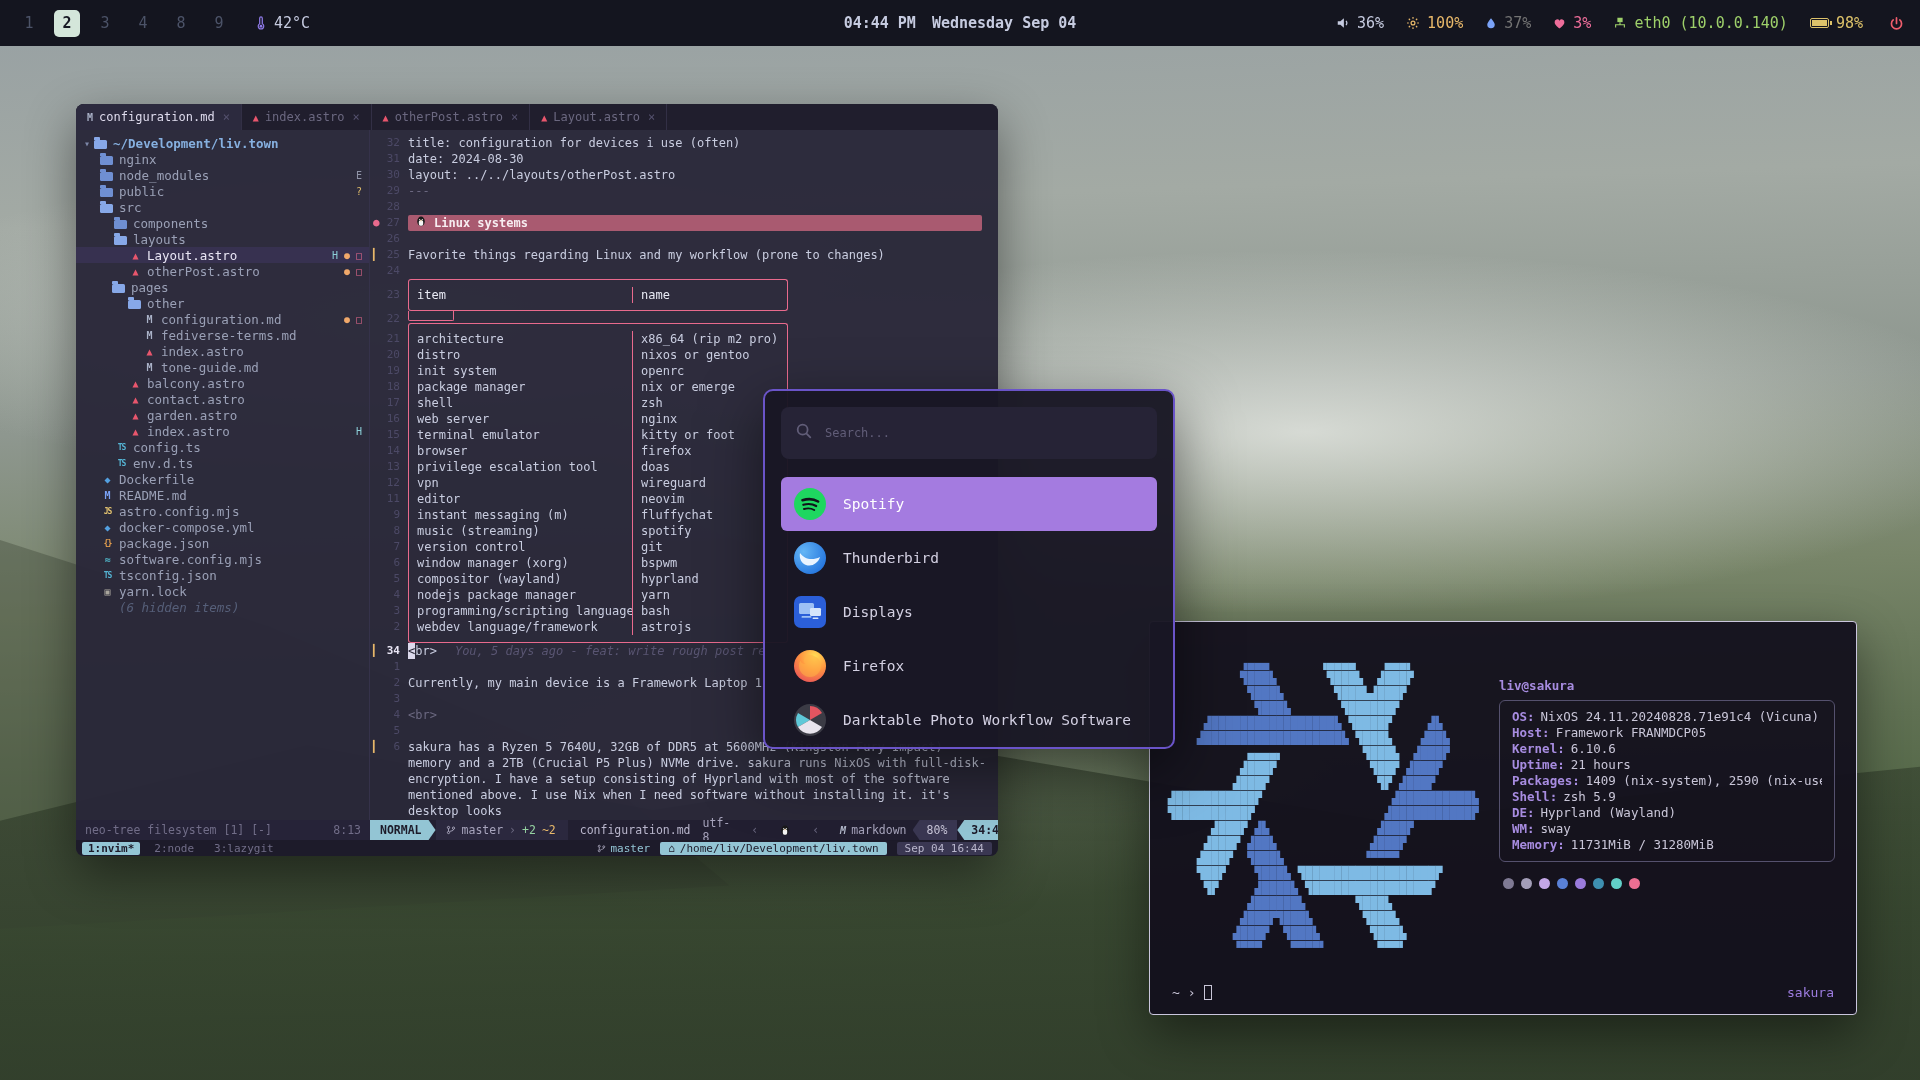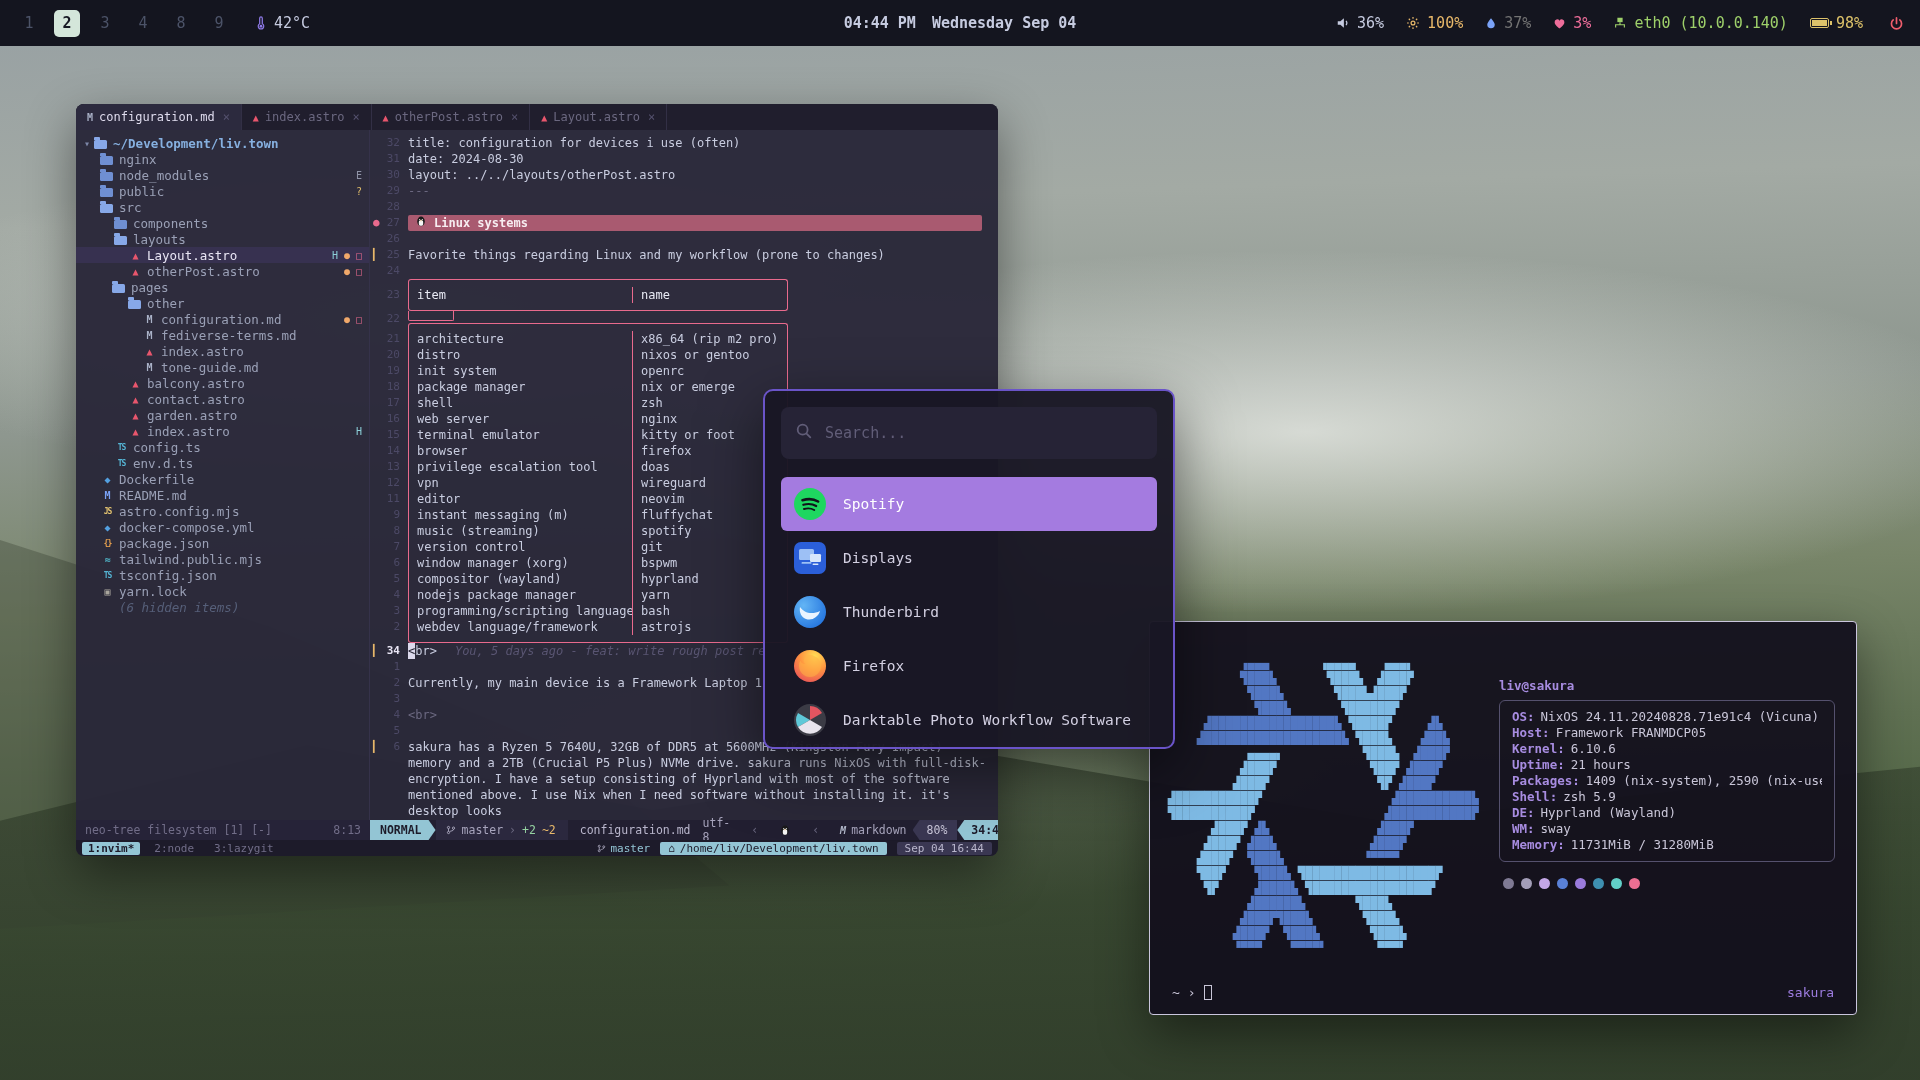--- a/index.html
+++ b/index.html
@@ -136,21 +136,21 @@
 .tmux-path{background:#93c5d4;color:#1d1b29;padding:0 8px;border-radius:2px;display:flex;gap:5px;align-items:center}
 .house:before{content:"⌂"}
 .tmux-date{background:#3a3752;color:#b9b6cc;padding:0 8px;border-radius:2px}
 
 
 .launcher{position:absolute;left:763px;top:389px;width:412px;height:360px;z-index:40;
  background:rgba(25,23,36,.97);border:2px solid #6a54c8;border-radius:10px;
  box-shadow:0 20px 60px rgba(0,0,0,.5);overflow:hidden;padding:16px}
 .search{height:52px;background:#262336;border-radius:8px;display:flex;align-items:center;
  padding:0 14px;gap:10px}
-.search input{flex:1;background:none;border:none;outline:none;color:#eab308;font:inherit;font-size:15px}
+.search input{flex:1;background:none;border:none;outline:none;color:#eab308;font:inherit;font-size:12px}
 .search input::placeholder{color:#615d78}
 .l-items{margin-top:18px}
 .l-item{height:54px;display:flex;align-items:center;gap:16px;padding:0 12px;border-radius:6px;
  color:#d3d0e2;font-size:14.5px;cursor:pointer;white-space:nowrap}
 .l-item.selected{background:#a47be0;color:#ffffff}
 .l-icon{width:34px;height:34px;flex:none}
 .l-icon svg{display:block}
 
 
 .fetchwin{position:absolute;left:1149px;top:621px;width:708px;height:394px;z-index:20;
@@ -428,21 +428,21 @@
             <span class="lbl">docker-compose.yml</span>
             <span class="spacer"></span>
           </div>
           <div class="trow" style="padding-left: 24px;">
             <span class="gicon small" style="color: rgb(232, 161, 79);">{}</span>
             <span class="lbl">package.json</span>
             <span class="spacer"></span>
           </div>
           <div class="trow" style="padding-left: 24px;">
             <span class="gicon" style="color: rgb(83, 192, 212);">≈</span>
-            <span class="lbl">tailwind.public.mjs</span>
+            <span class="lbl">software.config.mjs</span>
             <span class="spacer"></span>
           </div>
           <div class="trow" style="padding-left: 24px;">
             <span class="gicon small" style="color: rgb(85, 180, 212);">TS</span>
             <span class="lbl">tsconfig.json</span>
             <span class="spacer"></span>
           </div>
           <div class="trow" style="padding-left: 24px;">
             <span class="gicon" style="color: rgb(168, 164, 156);">▣</span>
             <span class="lbl">yarn.lock</span>
@@ -778,43 +778,43 @@
             <path d="M9.5 13.2c5.5-1.7 11.3-1.3 15.6 1.3" stroke="#10131a" stroke-width="2.6" fill="none" stroke-linecap="round"></path>
             <path d="M10.3 17.8c4.5-1.3 9.3-.9 12.9 1.2" stroke="#10131a" stroke-width="2.2" fill="none" stroke-linecap="round"></path>
             <path d="M11 22c3.6-1 7.3-.7 10.2 1" stroke="#10131a" stroke-width="1.9" fill="none" stroke-linecap="round"></path>
           </svg>
         </span>
         <span class="l-label">Spotify</span>
       </div>
       <div class="l-item">
         <span class="l-icon">
           <svg viewBox="0 0 34 34" width="34" height="34">
-            <rect x="1" y="1" width="32" height="32" rx="7" fill="#2b5fd9"></rect>
-            <rect x="6" y="8" width="15" height="11" rx="1.5" fill="#9dc0f5"></rect>
-            <rect x="8.5" y="21" width="10" height="1.8" rx=".9" fill="#9dc0f5"></rect>
-            <rect x="17" y="13" width="11" height="8" rx="1.2" fill="#d6e6fb"></rect>
-            <rect x="19.5" y="22.5" width="6" height="1.6" rx=".8" fill="#d6e6fb"></rect>
-          </svg>
-        </span>
-        <span class="l-label">Displays</span>
-      </div>
-      <div class="l-item">
-        <span class="l-icon">
-          <svg viewBox="0 0 34 34" width="34" height="34">
             <defs>
               <radialGradient id="tbg" cx=".3" cy=".3" r="1">
                 <stop offset="0" stop-color="#63b5f5"></stop>
                 <stop offset="1" stop-color="#1565d8"></stop>
               </radialGradient>
             </defs>
             <circle cx="17" cy="17" r="16" fill="url(#tbg)"></circle>
             <path d="M7 12c4 6 12 8 20 4-1.6 6-8 10-14 8-4.5-1.5-7-6.5-6-12z" fill="#eaf4ff"></path>
           </svg>
         </span>
         <span class="l-label">Thunderbird</span>
+      </div>
+      <div class="l-item">
+        <span class="l-icon">
+          <svg viewBox="0 0 34 34" width="34" height="34">
+            <rect x="1" y="1" width="32" height="32" rx="7" fill="#2b5fd9"></rect>
+            <rect x="6" y="8" width="15" height="11" rx="1.5" fill="#9dc0f5"></rect>
+            <rect x="8.5" y="21" width="10" height="1.8" rx=".9" fill="#9dc0f5"></rect>
+            <rect x="17" y="13" width="11" height="8" rx="1.2" fill="#d6e6fb"></rect>
+            <rect x="19.5" y="22.5" width="6" height="1.6" rx=".8" fill="#d6e6fb"></rect>
+          </svg>
+        </span>
+        <span class="l-label">Displays</span>
       </div>
       <div class="l-item">
         <span class="l-icon">
           <svg viewBox="0 0 34 34" width="34" height="34">
             <defs>
               <radialGradient id="fxg" cx=".65" cy=".2" r="1">
                 <stop offset="0" stop-color="#ffde55"></stop>
                 <stop offset=".45" stop-color="#ff9640"></stop>
                 <stop offset="1" stop-color="#e3405f"></stop>
               </radialGradient>

